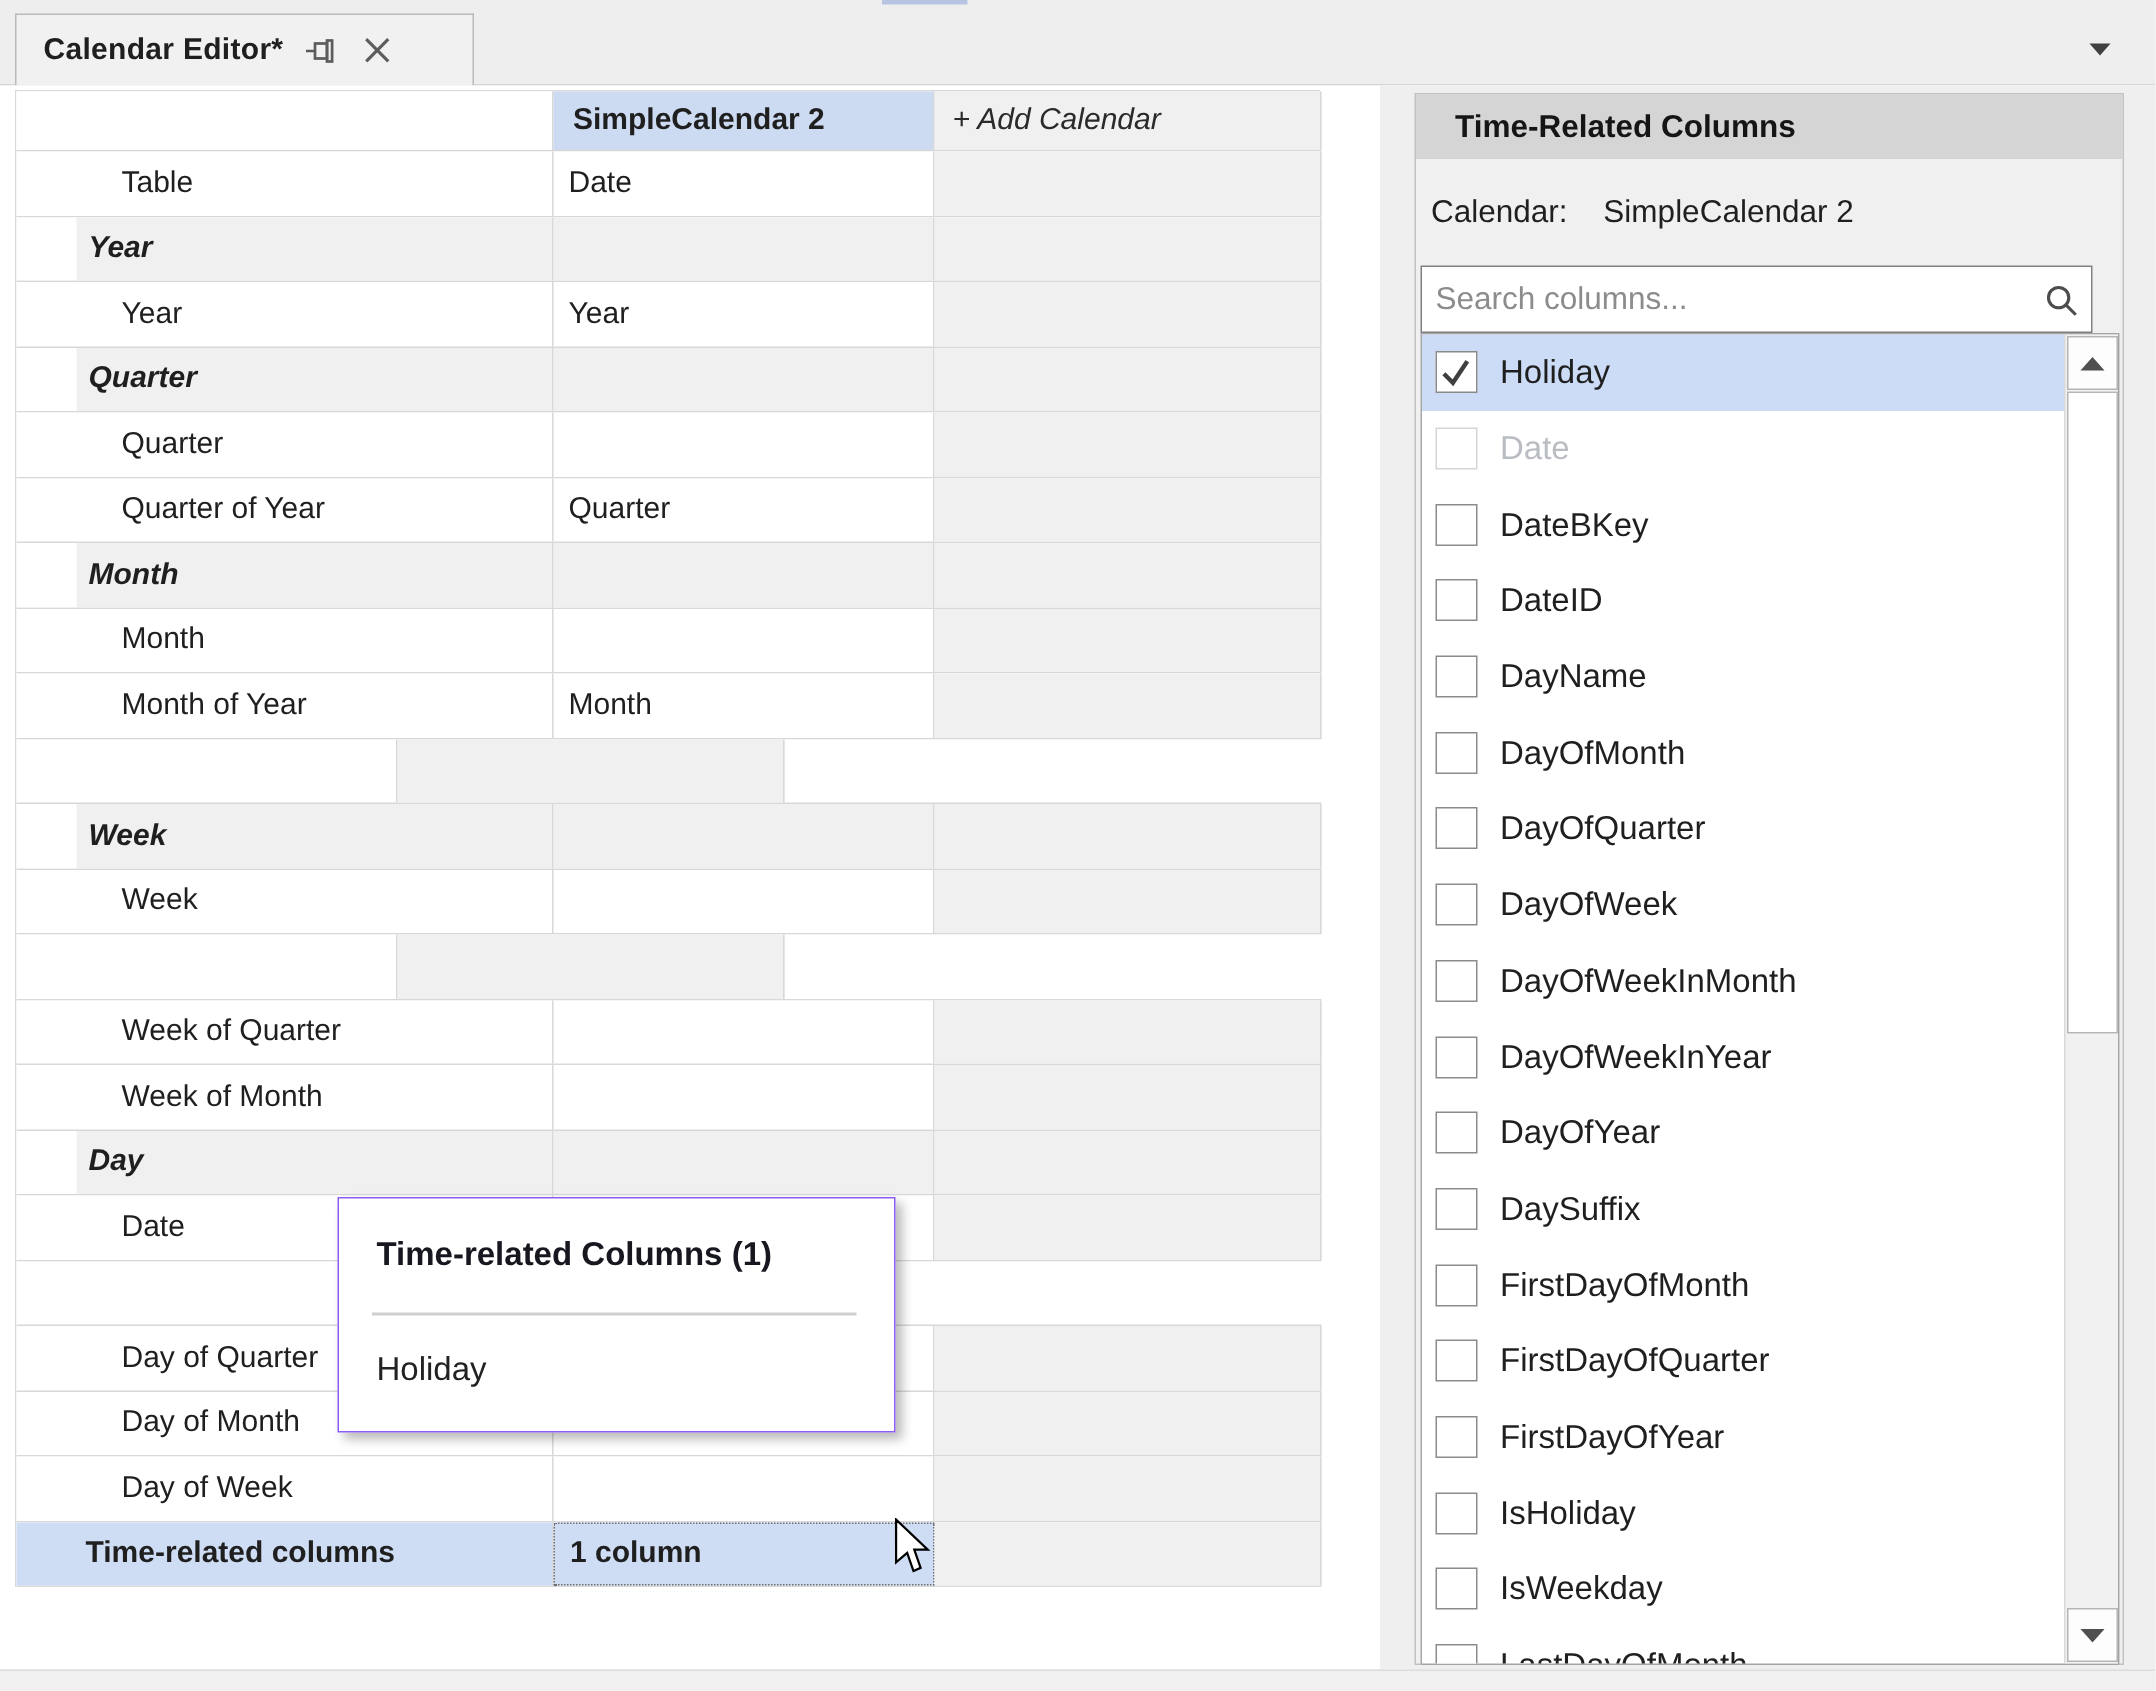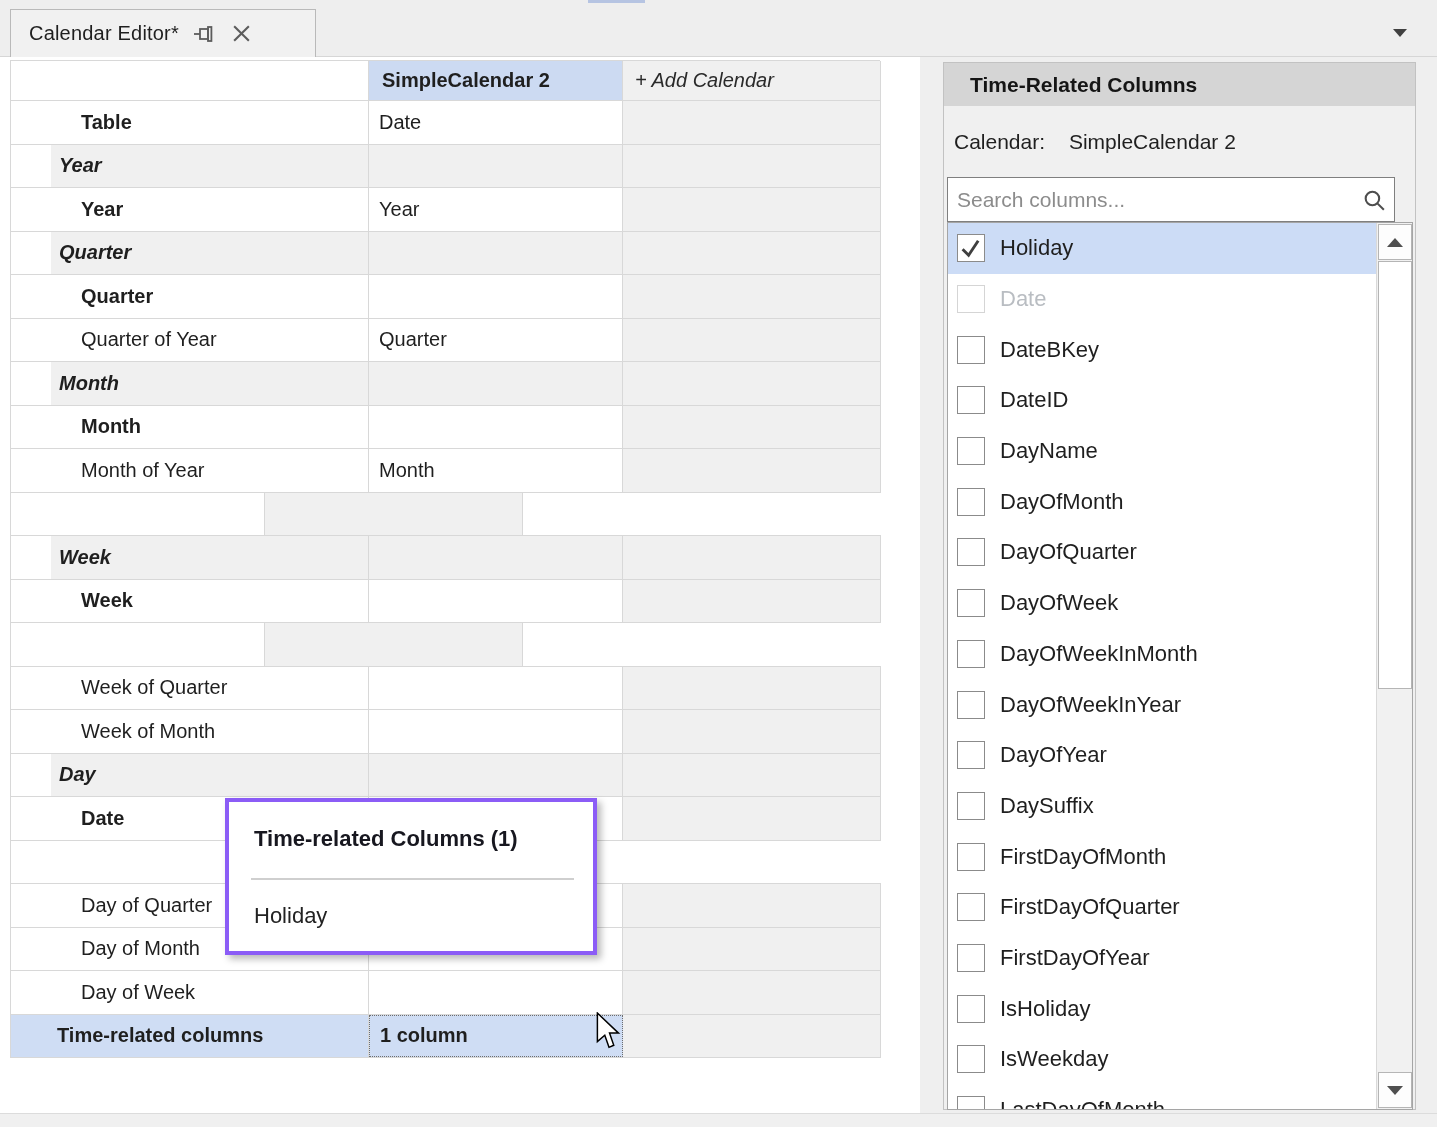--- a/index.html
+++ b/index.html
@@ -5,51 +5,51 @@
   * { box-sizing: border-box; margin: 0; padding: 0; }
   html,body { width:1437px; height:1127px; overflow:hidden; }
   body { font-family: "Liberation Sans", sans-serif; color:#1f1f1f; background:#eeeeee; }
   #window { position:relative; width:1437px; height:1127px; background:#eeeeee; overflow:hidden; }
 
   
   #tabstrip { position:absolute; left:0; top:0; width:1437px; height:57px; background:#eeeeee; border-bottom:1px solid #d6d6d6; }
   #top-accent { position:absolute; left:588px; top:0; width:57px; height:3px; background:#b6c4e2; }
   #tab { position:absolute; left:10px; top:9px; width:306px; height:48px; background:#f1f1f1;
          border:1px solid #b9b9b9; border-bottom:none; display:flex; align-items:center; padding:0 12px 0 18px; }
-  #tab-title { font-weight:normal; font-size:20px; letter-spacing:0.2px; white-space:nowrap; }
+  #tab-title { font-weight:bold; font-size:20px; letter-spacing:0.2px; white-space:nowrap; }
   .tab-icon { margin-left:14px; display:flex; align-items:center; }
   #win-caret { position:absolute; left:1393px; top:29px; width:0; height:0;
                border-left:7px solid transparent; border-right:7px solid transparent; border-top:8px solid #404040; }
 
   
   #content { position:absolute; left:0; top:57px; width:1437px; height:1056px; background:#ffffff; }
   #right-region { position:absolute; left:920px; top:0; width:517px; height:1056px; background:#efefef; }
 
   
   #grid { position:absolute; left:10px; top:3px; width:870px; border-left:1px solid #d8d8d8; border-top:1px solid #d8d8d8; font-size:20px; }
   .grow { position:relative; display:flex; width:870px; height:43.5px; border-bottom:1px solid #d8d8d8; background:#ffffff; }
   .grow.hdr { height:40px; }
   .cell { position:relative; height:100%; display:flex; align-items:center; border-right:1px solid #d8d8d8; overflow:hidden; white-space:nowrap; }
   .c-lbl { width:358px; }
   .c-val { width:254px; padding-left:10px; }
   .c-add { width:258px; background:#f0f0f0; }
   .h-lbl { width:358px; background:#ffffff; }
   .h-cal { width:254px; background:#ccdaf2; font-weight:bold; padding-left:13px; }
   .h-add { width:258px; background:#f0f0f0; font-style:italic; color:#2a2a2a; padding-left:12px; }
-  .r-bold .c-lbl { font-weight:bold; padding-left:70px; }
+  .r-bold .c-lbl { font-weight:normal; padding-left:70px; }
   .r-plain .c-lbl { padding-left:70px; }
   .r-group .c-lbl, .r-group .c-val { background:#f0f0f0; }
   .r-group .c-lbl { font-weight:bold; font-style:italic; padding-left:48px; }
   .r-group .c-lbl::before { content:""; position:absolute; left:0; top:-1px; bottom:0; width:40px; background:#ffffff; z-index:2; }
   .r-summary .c-lbl { font-weight:bold; padding-left:46px; background:#cfddf4; }
   .r-summary .c-val { background:#cfddf4; font-weight:bold; border:1px dotted #6e6e6e; border-right:1px dotted #6e6e6e; }
 
   
   #tooltip { position:absolute; left:225px; top:741px; width:372px; height:157px; background:#ffffff;
-             border:4px solid #8b5cf6; box-shadow:4px 4px 7px rgba(0,0,0,0.28); z-index:10; }
+             border:1px solid #8b5cf6; box-shadow:4px 4px 7px rgba(0,0,0,0.28); z-index:10; }
   #tooltip-title { position:absolute; left:25px; top:24px; font-size:22px; font-weight:bold; color:#17171f; }
   #tooltip-divider { position:absolute; left:22px; top:76px; width:323px; height:2px; background:#cfcfcf; }
   #tooltip-item { position:absolute; left:25px; top:101px; font-size:22px; color:#222222; }
 
   
   #panel { position:absolute; left:943px; top:5px; width:473px; height:1048px; background:#f0f0f0; border:1px solid #c2c2c2; }
   #panel-title { position:absolute; left:0; top:0; width:471px; height:43px; background:#d5d5d5; font-weight:bold; font-size:21px;
                  line-height:43px; padding-left:26px; color:#151515; }
   #cal-line { position:absolute; left:10px; top:67px; font-size:21px; }
   #cal-line .cap { margin-right:18px; }

